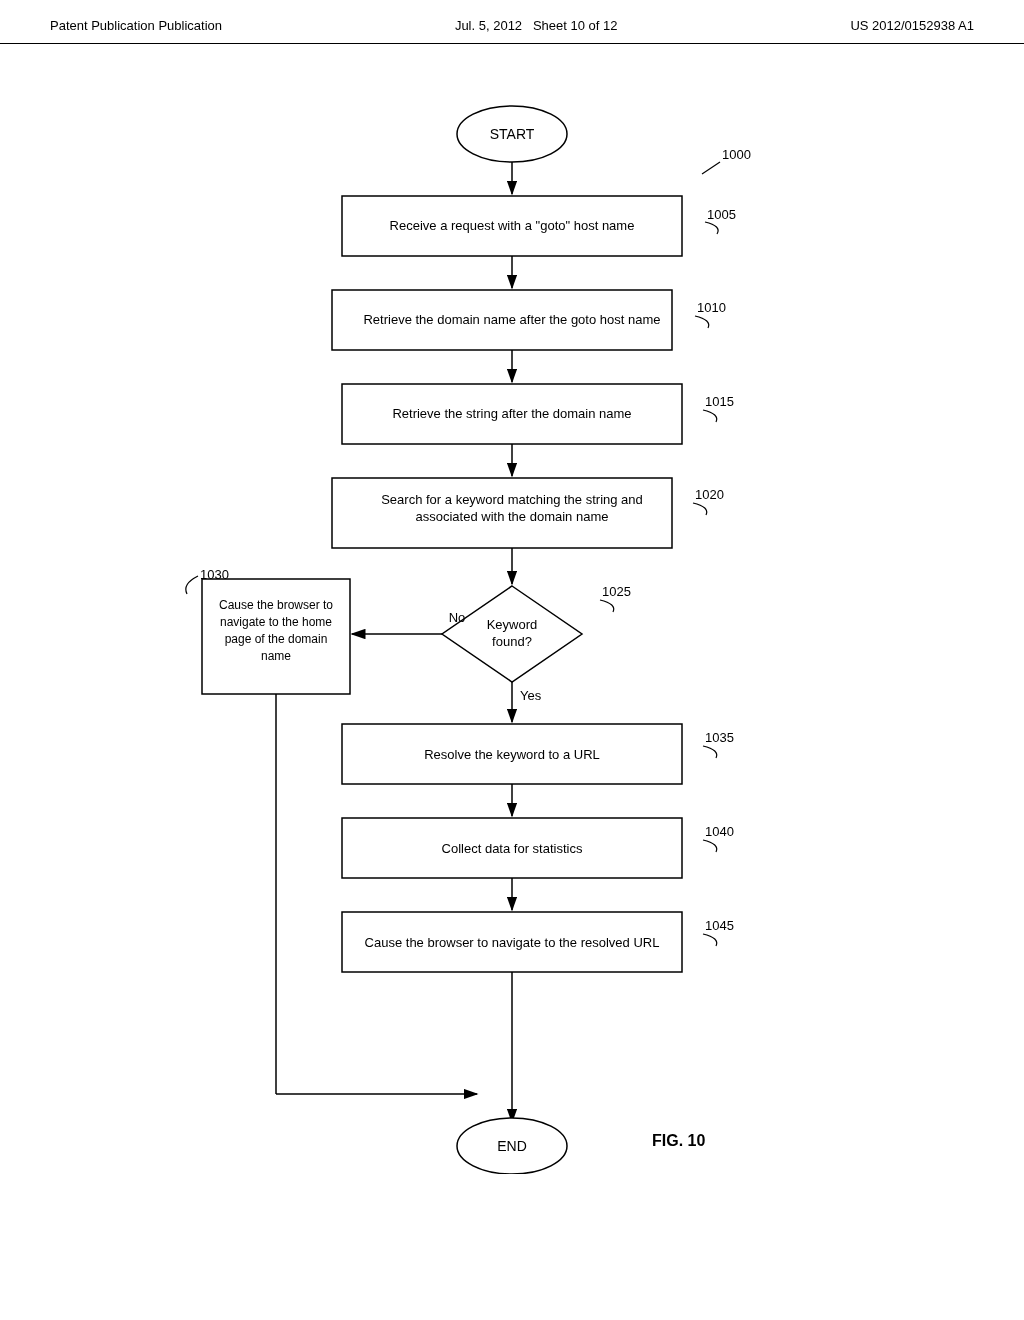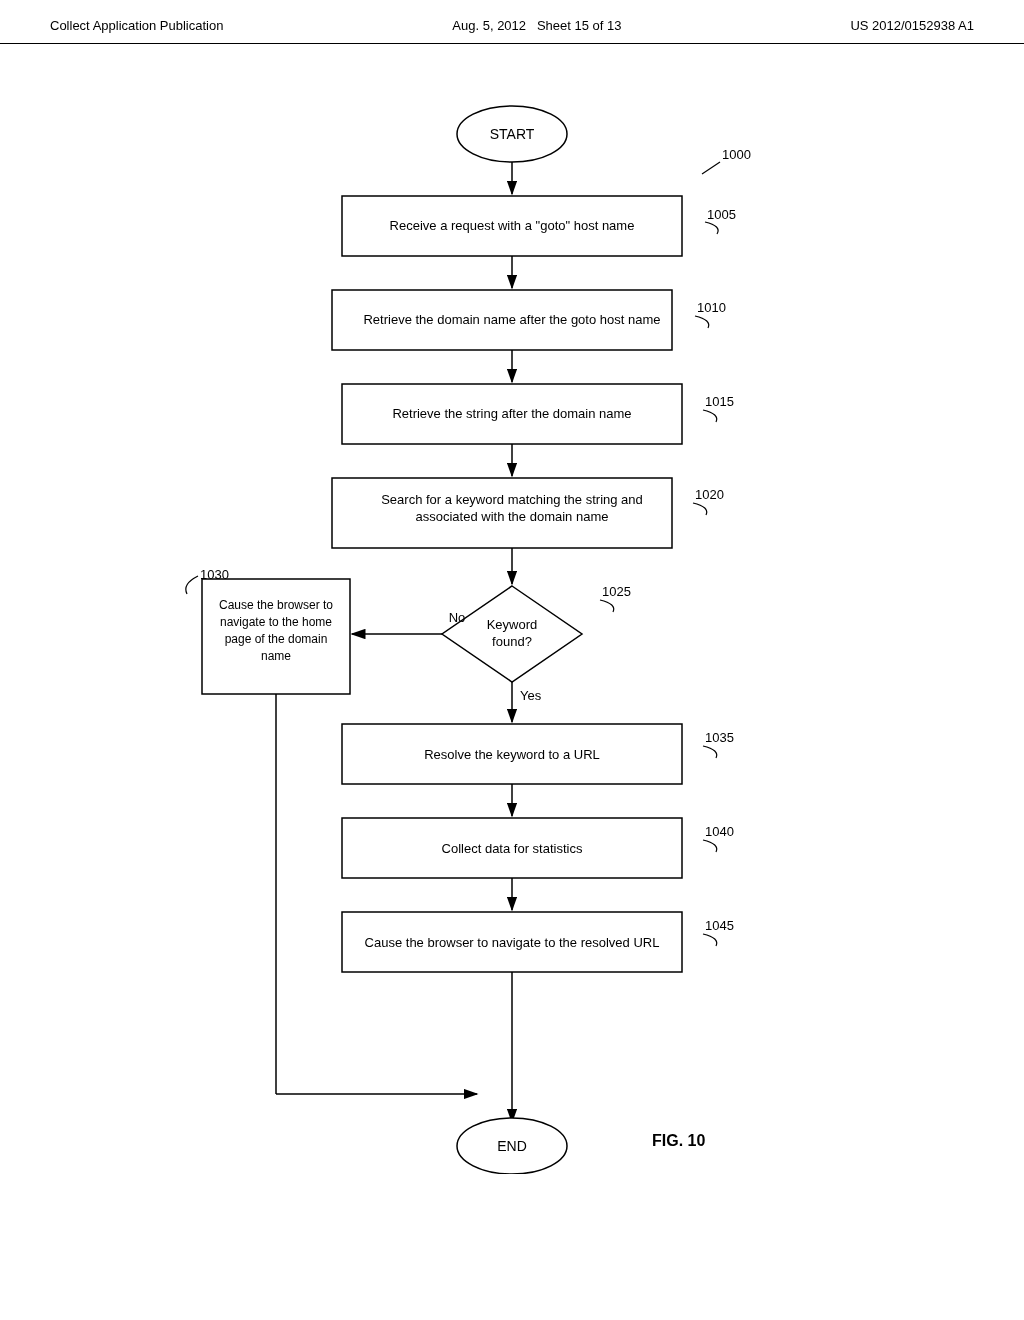--- a/index.html
+++ b/index.html
@@ -36,23 +36,23 @@
     svg.flowchart {
       width: 700px;
       height: 1100px;
     }
   </style>
 </head>
 <body>
 
 <div class="page">
   <div class="header">
-    <span>Collect Application Publication</span>
+    <span>Patent Publication Publication</span>
     <span>
-      <span>Aug. 5, 2012</span>&nbsp;&nbsp;&nbsp;<span>Sheet 15 of 13</span>
+      <span>Jul. 5, 2012</span>&nbsp;&nbsp;&nbsp;<span>Sheet 10 of 12</span>
     </span>
     <span>US 2012/0152938 A1</span>
   </div>
 
   <div class="diagram-area">
     <svg class="flowchart" viewBox="0 0 700 1100" xmlns="http://www.w3.org/2000/svg">
 
       <defs>
         <marker id="arrowhead" markerWidth="10" markerHeight="7" refX="9" refY="3.5" orient="auto">
           <polygon points="0 0, 10 3.5, 0 7" fill="#000"></polygon>

